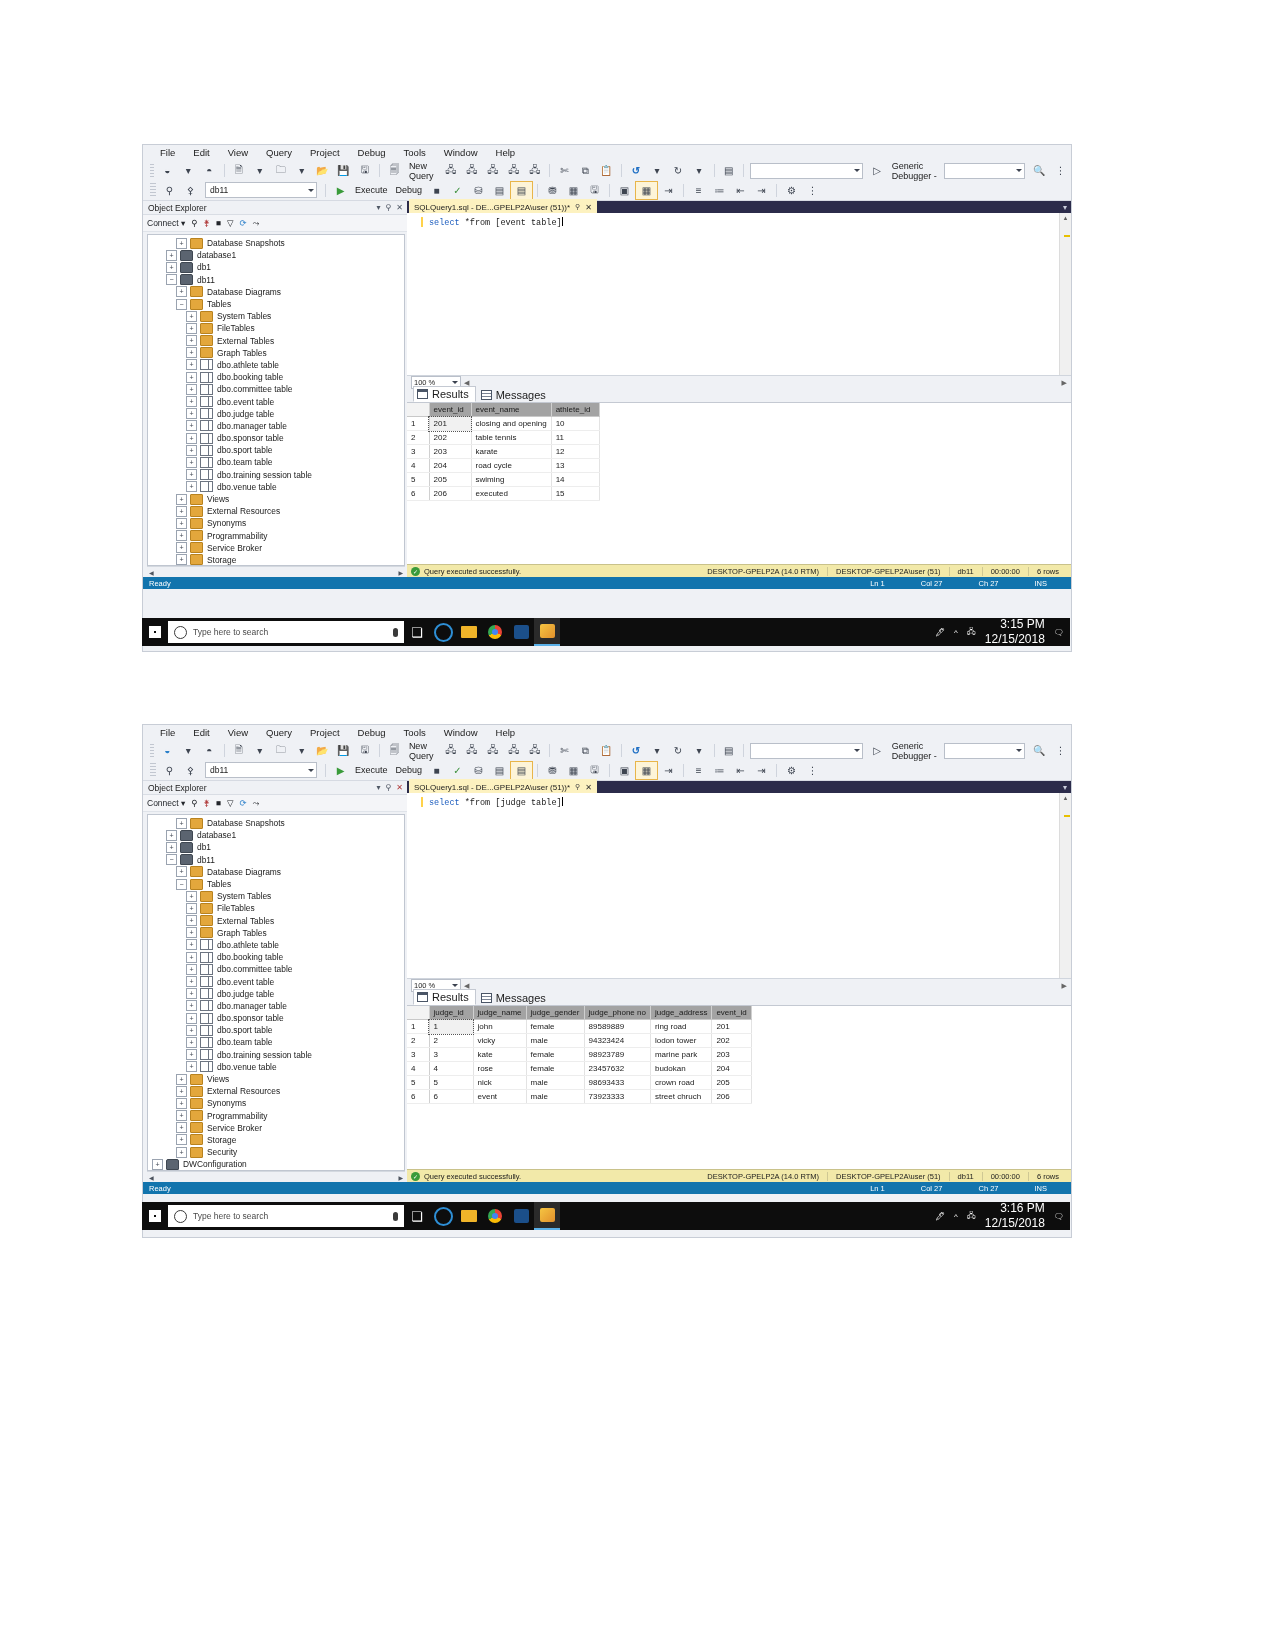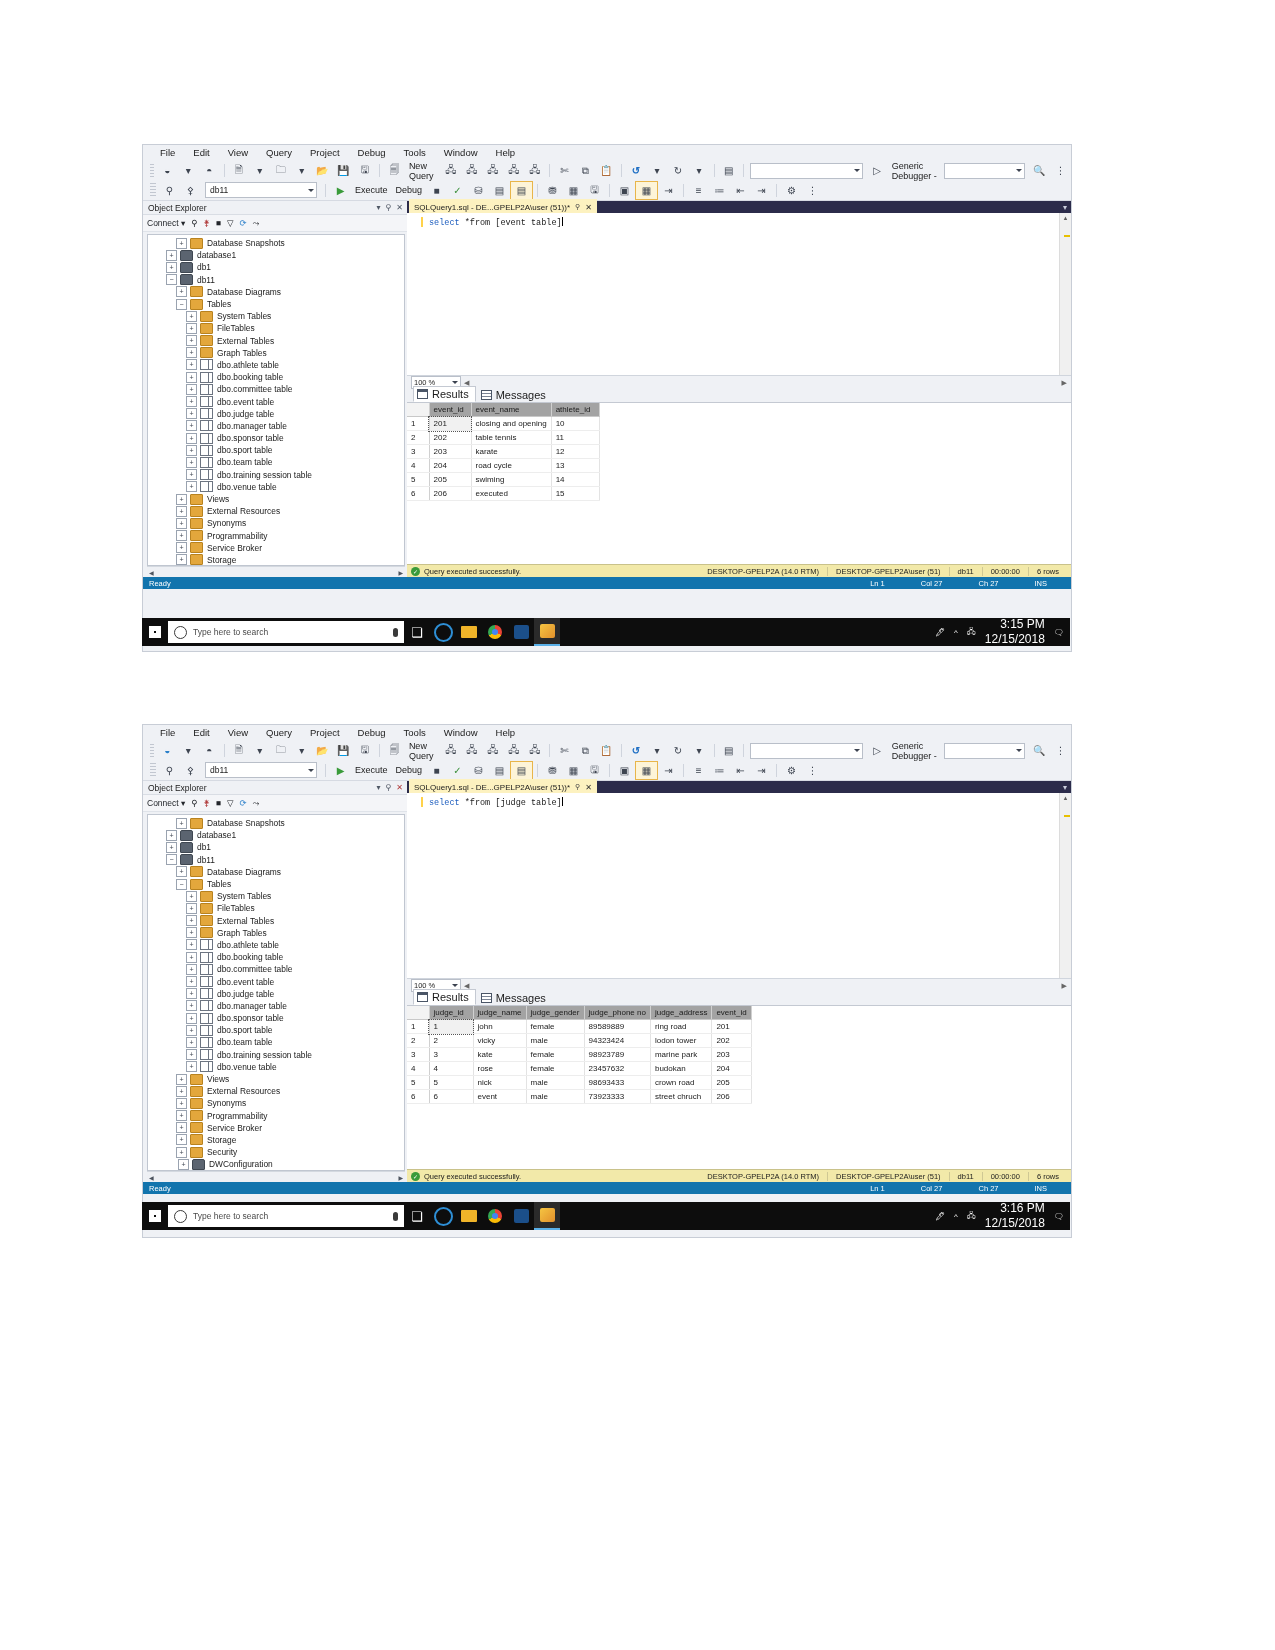--- a/index.html
+++ b/index.html
@@ -803,21 +803,21 @@
               <div class="node" style="padding-left: 28px;">
                 <span class="exp">+</span>
                 <span class="ico folder"></span>
                 <span>Storage</span>
               </div>
               <div class="node" style="padding-left: 28px;">
                 <span class="exp">+</span>
                 <span class="ico folder"></span>
                 <span>Security</span>
               </div>
-              <div class="node" style="padding-left: 30px; align-items: center;">
+              <div class="node" style="padding-left: 4px; align-items: center;">
                 <span class="exp">+</span>
                 <span class="ico db"></span>
                 <span>DWConfiguration</span>
               </div>
             </div>
         </div>
         <div class="oe-foot">
           <span>◀</span>
           <span>▶</span>
         </div>

